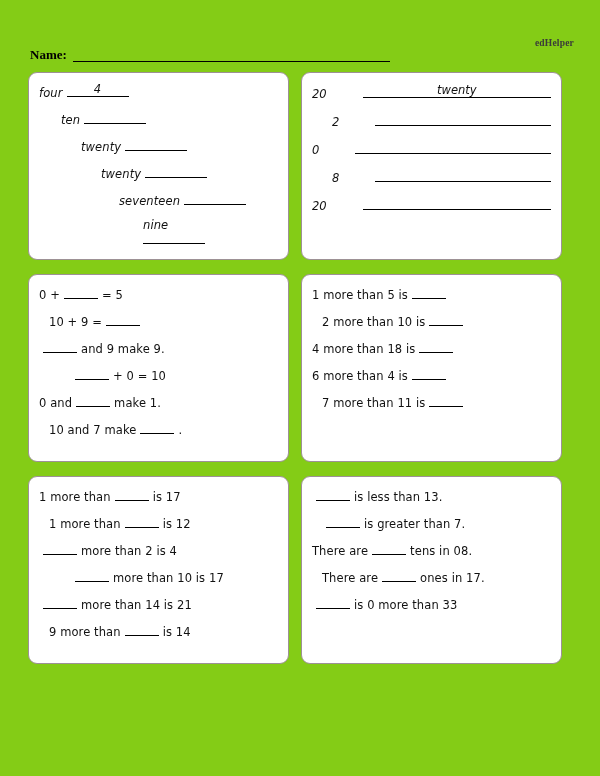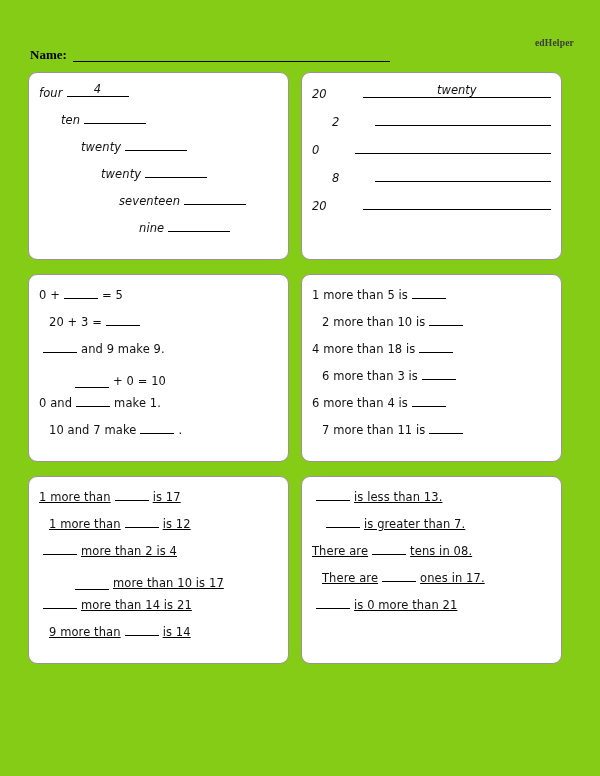--- a/index.html
+++ b/index.html
@@ -65,21 +65,21 @@
     left: 28px;
     top: 72px;
     width: 534px;
   }
   .row {
     display: flex;
     justify-content: space-between;
   }
   .row.r1 { height: 188px; font-style: italic; }
   .row.r2 { height: 188px; margin-top: 14px; }
-  .row.r3 { height: 188px; margin-top: 14px; text-decoration: underline; }
+  .row.r3 { height: 188px; margin-top: 14px; }
 
   .box {
     width: 261px;
     box-sizing: border-box;
     border: 1.5px solid #9d9195;
     border-radius: 9px;
     background: #fff;
     padding: 12px 10px 10px 10px;
     display: flex;
     flex-direction: column;
@@ -118,26 +118,26 @@
   }
   .blank.short { width: 34px; }
   .blank.med   { width: 62px; }
 
   
   .stair0 { padding-left: 0px; }
   .stair1 { padding-left: 22px; }
   .stair2 { padding-left: 42px; }
   .stair3 { padding-left: 62px; }
   .stair4 { padding-left: 80px; text-align: right; }
-  .stair5 { padding-left: 100px; }
+  .stair5 { padding-left: 100px; flex-direction: column; }
 
   
   .ind0 { padding-left: 0px; }
   .ind2 { padding-left: 10px; }
-  .ind3 { padding-left: 32px; align-items: center; }
+  .ind3 { padding-left: 32px; }
 
   
   .wline {
     display: flex;
     align-items: baseline;
     font-size: 11.5px;
     color: #111;
     line-height: 1;
     height: 28px;
     gap: 30px;
@@ -238,21 +238,21 @@
 
     <div class="row r2">
 
       <div class="box" id="box-number-bonds">
           <div class="line ind0">
             <span class="txt">0 + </span>
             <span class="blank short"></span>
             <span class="txt"> = 5</span>
           </div>
           <div class="line ind2">
-            <span class="txt">20 + 3 = </span>
+            <span class="txt">10 + 9 = </span>
             <span class="blank short"></span>
           </div>
           <div class="line ind0">
             <span class="blank short"></span>
             <span class="txt"> and 9 make 9.</span>
           </div>
           <div class="line ind3">
             <span class="blank short"></span>
             <span class="txt"> + 0 = 10</span>
           </div>
@@ -274,24 +274,20 @@
             <span class="blank short"></span>
           </div>
           <div class="line ind2">
             <span class="txt">2 more than 10 is </span>
             <span class="blank short"></span>
           </div>
           <div class="line ind0">
             <span class="txt">4 more than 18 is </span>
             <span class="blank short"></span>
           </div>
-          <div class="line ind2">
-            <span class="txt">6 more than 3 is </span>
-            <span class="blank short"></span>
-          </div>
           <div class="line ind0">
             <span class="txt">6 more than 4 is </span>
             <span class="blank short"></span>
           </div>
           <div class="line ind2">
             <span class="txt">7 more than 11 is </span>
             <span class="blank short"></span>
           </div>
         </div>
 
@@ -343,21 +339,21 @@
             <span class="blank short"></span>
             <span class="txt"> tens in 08.</span>
           </div>
           <div class="line ind2">
             <span class="txt">There are </span>
             <span class="blank short"></span>
             <span class="txt"> ones in 17.</span>
           </div>
           <div class="line ind0">
             <span class="blank short"></span>
-            <span class="txt"> is 0 more than 21</span>
+            <span class="txt"> is 0 more than 33</span>
           </div>
         </div>
 
     </div>
 
   </div>
 
 </div>
 
 </body></html>

